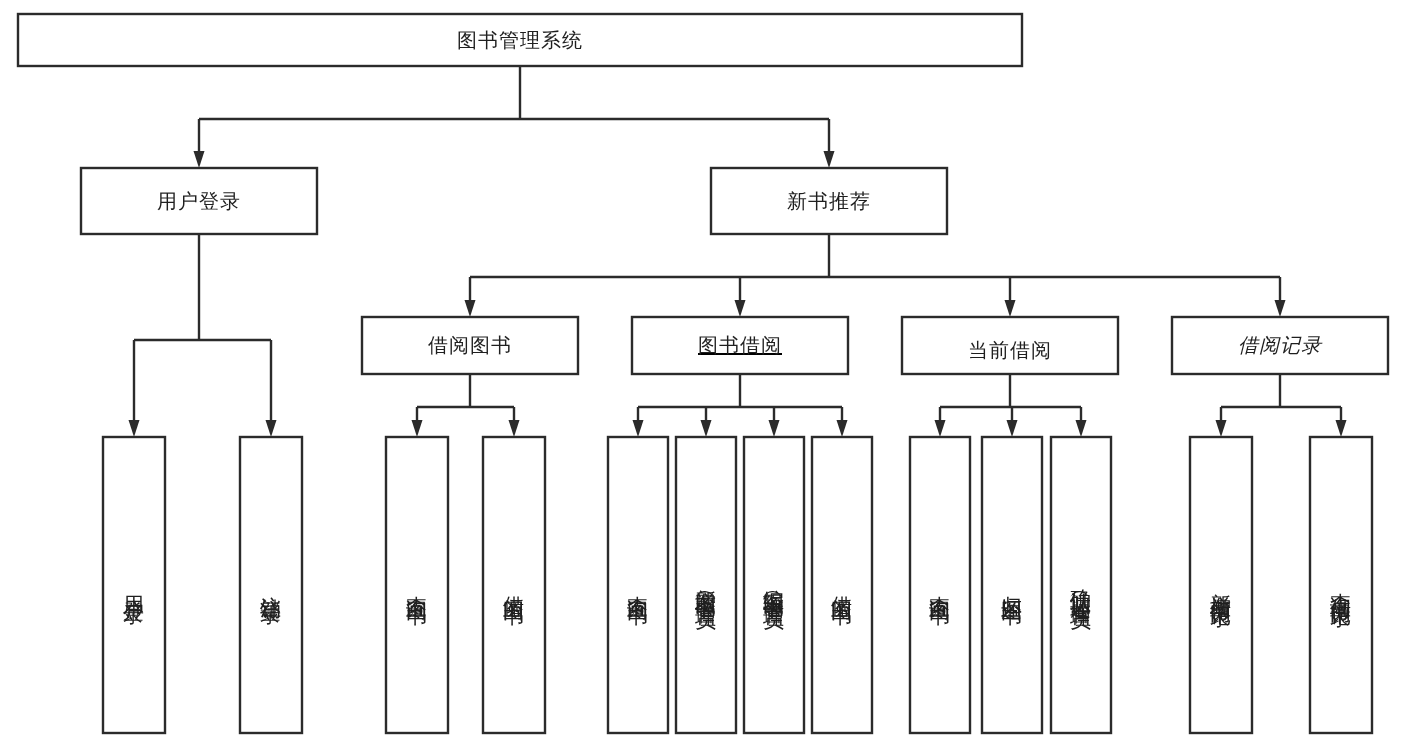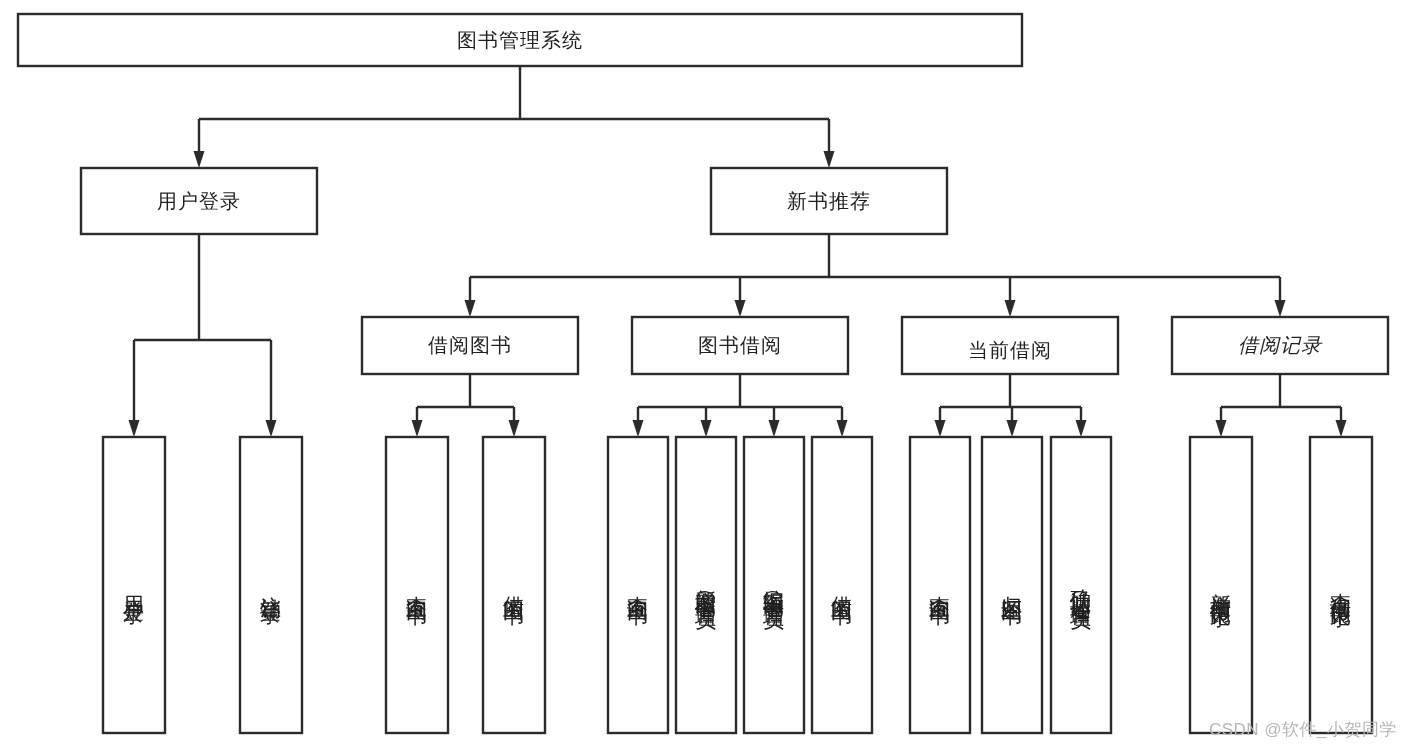--- a/index.html
+++ b/index.html
@@ -173,21 +173,21 @@
       </div>
       <div class="hlabel-wrap" style="left: 81px; top: 168px; width: 236px; height: 66px;">
         <span class="hlabel-text">用户登录</span>
       </div>
       <div class="hlabel-wrap" style="left: 711px; top: 168px; width: 236px; height: 66px;">
         <span class="hlabel-text">新书推荐</span>
       </div>
       <div class="hlabel-wrap" style="left: 362px; top: 317px; width: 216px; height: 57px;">
         <span class="hlabel-text">借阅图书</span>
       </div>
-      <div class="hlabel-wrap" style="left: 632px; top: 317px; width: 216px; height: 57px;">
+      <div class="hlabel-wrap" style="left: 632px; top: 317px; width: 216px; height: 57px; text-decoration: underline;">
         <span class="hlabel-text">图书借阅</span>
       </div>
       <div class="hlabel-wrap" style="left: 902px; top: 317px; width: 216px; height: 67px;">
         <span class="hlabel-text">当前借阅</span>
       </div>
       <div class="hlabel-wrap" style="left: 1172px; top: 317px; width: 216px; height: 57px; font-style: italic;">
         <span class="hlabel-text">借阅记录</span>
       </div>
       <div class="vlabel-wrap" style="left: 103px; top: 437px; width: 62px; height: 296px;">
         <span class="vlabel-text">用户登录</span>
@@ -223,15 +223,14 @@
         <span class="vlabel-text">确认归还（管理员）</span>
       </div>
       <div class="vlabel-wrap" style="left: 1190px; top: 437px; width: 62px; height: 296px;">
         <span class="vlabel-text">新增借阅记录</span>
       </div>
       <div class="vlabel-wrap" style="left: 1310px; top: 437px; width: 62px; height: 296px;">
         <span class="vlabel-text">查询借阅记录</span>
       </div>
     </div>
 
-  <div id="watermark">CSDN @软件_小贺同学</div>
 
 </div>
 
 </body></html>

